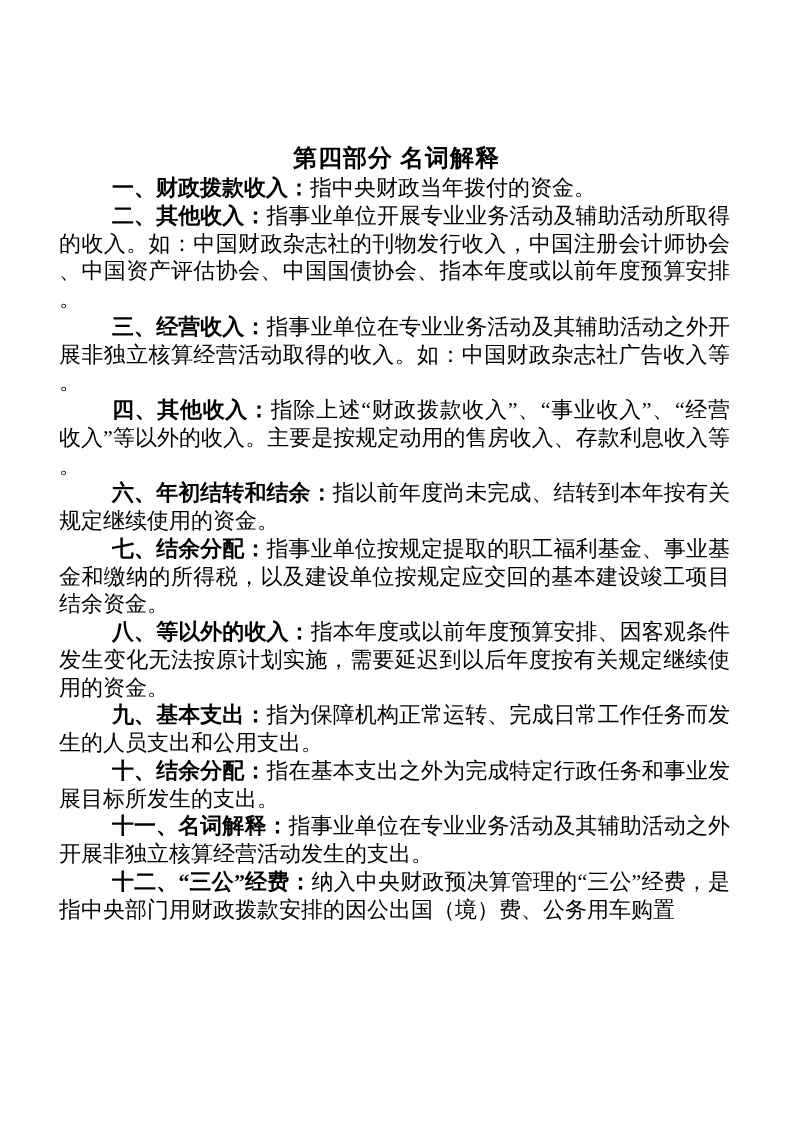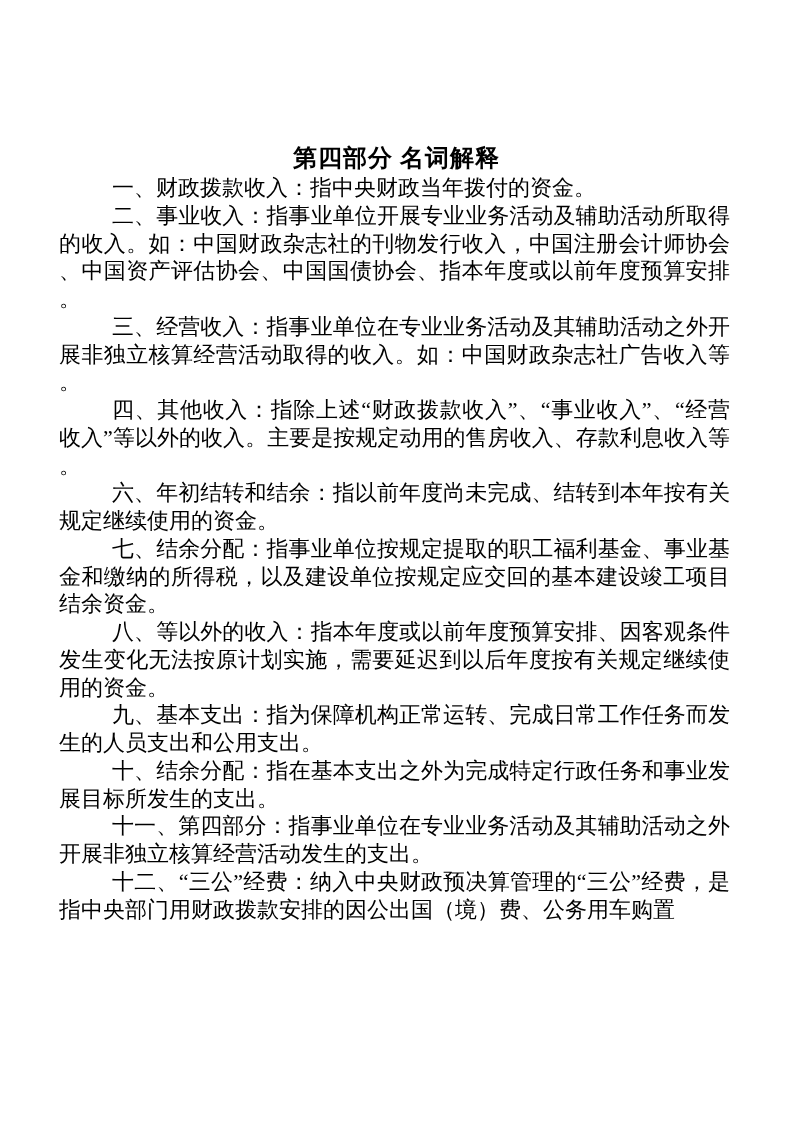--- a/index.html
+++ b/index.html
@@ -38,34 +38,34 @@
     
     line-break: anywhere;
     word-break: break-all;
   }
   .para {
     margin: 0;
     padding: 0;
     text-indent: 53px;
   }
   .term {
-    font-weight: normal;
+    font-weight: bold;
   }
 </style>
 </head>
 <body>
 
 <div class="page">
   <h1 class="page-title">第四部分 名词解释</h1>
   <div class="content">
       <p class="para"><span class="term">一、财政拨款收入：</span><span class="def">指中央财政当年拨付的资金。</span></p>
-      <p class="para"><span class="term">二、事业收入：</span><span class="def">指事业单位开展专业业务活动及辅助活动所取得的收入。如：中国财政杂志社的刊物发行收入，中国注册会计师协会、中国资产评估协会、中国国债协会、指本年度或以前年度预算安排。</span></p>
+      <p class="para"><span class="term">二、其他收入：</span><span class="def">指事业单位开展专业业务活动及辅助活动所取得的收入。如：中国财政杂志社的刊物发行收入，中国注册会计师协会、中国资产评估协会、中国国债协会、指本年度或以前年度预算安排。</span></p>
       <p class="para"><span class="term">三、经营收入：</span><span class="def">指事业单位在专业业务活动及其辅助活动之外开展非独立核算经营活动取得的收入。如：中国财政杂志社广告收入等。</span></p>
       <p class="para"><span class="term">四、其他收入：</span><span class="def">指除上述“财政拨款收入”、“事业收入”、“经营收入”等以外的收入。主要是按规定动用的售房收入、存款利息收入等。</span></p>
       <p class="para"><span class="term">六、年初结转和结余：</span><span class="def">指以前年度尚未完成、结转到本年按有关规定继续使用的资金。</span></p>
       <p class="para"><span class="term">七、结余分配：</span><span class="def">指事业单位按规定提取的职工福利基金、事业基金和缴纳的所得税，以及建设单位按规定应交回的基本建设竣工项目结余资金。</span></p>
       <p class="para"><span class="term">八、等以外的收入：</span><span class="def">指本年度或以前年度预算安排、因客观条件发生变化无法按原计划实施，需要延迟到以后年度按有关规定继续使用的资金。</span></p>
       <p class="para"><span class="term">九、基本支出：</span><span class="def">指为保障机构正常运转、完成日常工作任务而发生的人员支出和公用支出。</span></p>
       <p class="para"><span class="term">十、结余分配：</span><span class="def">指在基本支出之外为完成特定行政任务和事业发展目标所发生的支出。</span></p>
-      <p class="para"><span class="term">十一、第四部分：</span><span class="def">指事业单位在专业业务活动及其辅助活动之外开展非独立核算经营活动发生的支出。</span></p>
+      <p class="para"><span class="term">十一、名词解释：</span><span class="def">指事业单位在专业业务活动及其辅助活动之外开展非独立核算经营活动发生的支出。</span></p>
       <p class="para"><span class="term">十二、“三公”经费：</span><span class="def">纳入中央财政预决算管理的“三公”经费，是指中央部门用财政拨款安排的因公出国（境）费、公务用车购置</span></p>
     </div>
 </div>
 
 </body></html>

